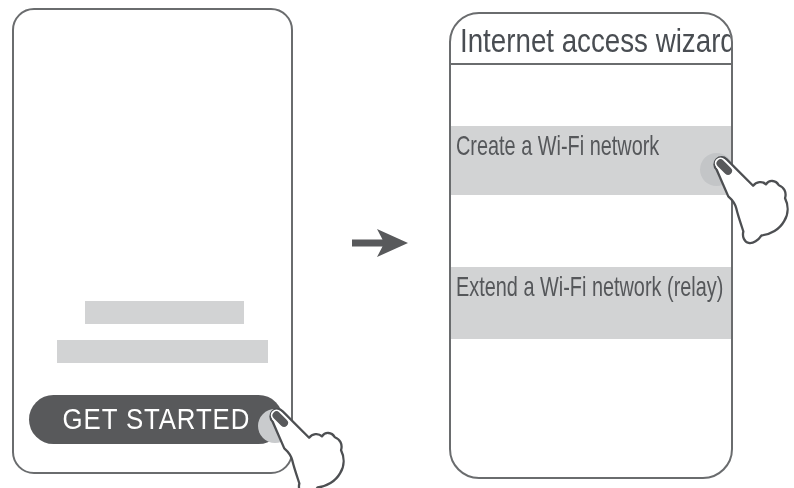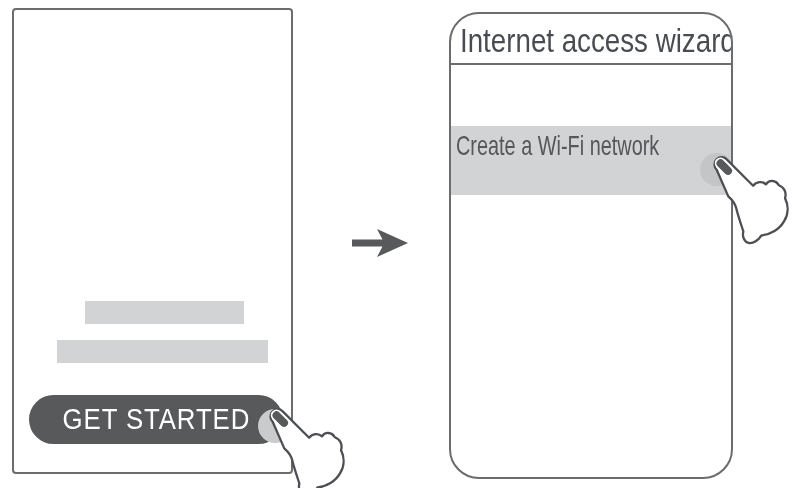--- a/index.html
+++ b/index.html
@@ -3,21 +3,21 @@
 <meta charset="utf-8">
 <style>
   html,body{margin:0;padding:0;background:#fff;}
   .canvas{
     position:relative;width:794px;height:488px;overflow:hidden;background:#fff;
     font-family:"Liberation Sans", sans-serif;
   }
   .phone{
     position:absolute;background:#fff;border:2px solid #6a6c6e;box-sizing:border-box;
   }
-  .phone-left{left:12px;top:8px;width:281px;height:466px;border-radius:4px;}
+  .phone-left{left:12px;top:8px;width:281px;height:466px;border-radius:22px;}
   .phone-right{left:449px;top:12px;width:284px;height:467px;border-radius:30px;overflow:hidden;}
   .bar{position:absolute;background:#d2d3d4;}
   .bar1{left:71px;top:291px;width:159px;height:23px;}
   .bar2{left:43px;top:330px;width:211px;height:23px;}
   .btn{
     position:absolute;left:15px;top:385px;width:254px;height:49px;border-radius:25px;
     background:#58595b;display:flex;align-items:center;justify-content:center;z-index:1;
   }
   .btn .condensed{
     color:#ffffff;font-size:29px;letter-spacing:1px;
@@ -70,20 +70,23 @@
   </svg>
 
   <div class="phone phone-right">
     <div class="header">
       <span class="condensed">Internet access wizard</span>
     </div>
     <div class="divider"></div>
     <div class="option option1">
       <span class="condensed">Create a Wi-Fi network</span>
     </div>
+    <div class="option option2">
+      <span class="condensed">Extend a Wi-Fi network (relay)</span>
+    </div>
     <div class="tapcircle tap-right"></div>
   </div>
 
   <svg class="hand hand-left" width="84" height="94" viewBox="0 0 92 106">
     <path d="M 8.3 19.7 A 8 8 0 0 1 19.7 8.3 L 49.5 38
              C 53 33.5 60 32.5 64 36.5
              C 67.5 31 75 31.5 78.5 37.5
              C 84.5 39.5 87.5 46 85.5 52
              C 89.5 60 89.5 70 84.5 78
              C 79.5 87 69 93.5 59 94

